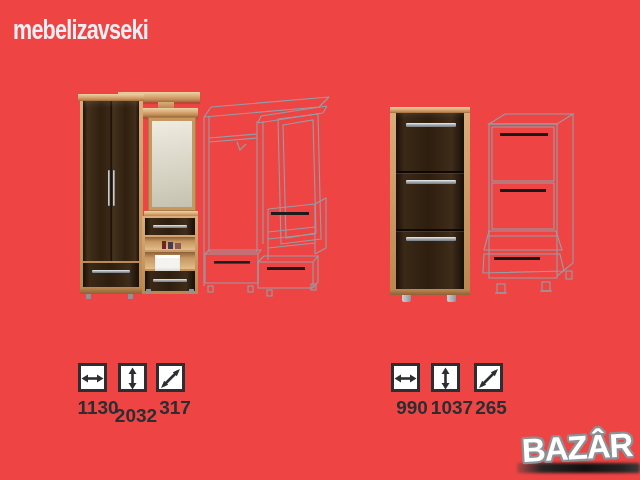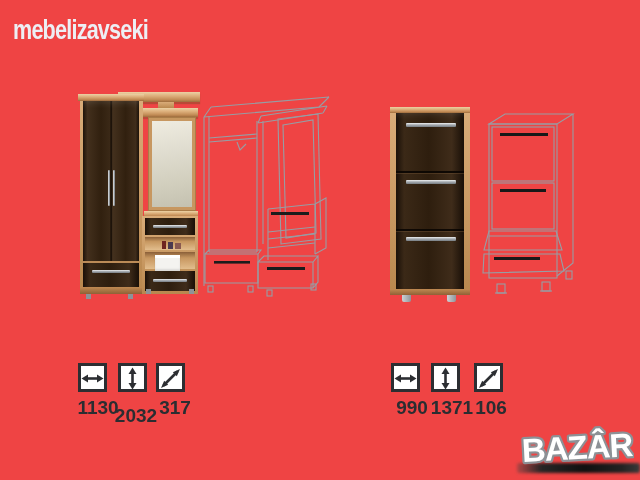--- a/index.html
+++ b/index.html
@@ -194,22 +194,22 @@
       </svg>
     </div>
     <div class="dim-box" style="left:474px;top:363px;">
       <svg width="23" height="23" viewBox="0 0 23 23" fill="#2c2e32" stroke="#2c2e32">
         <line x1="4.5" y1="18.5" x2="18.5" y2="4.5" stroke-width="2.6"></line>
         <polygon points="21,2 13.8,5.2 17.8,9.2" stroke="none"></polygon>
         <polygon points="2,21 5.2,13.8 9.2,17.8" stroke="none"></polygon>
       </svg>
     </div>
     <span class="dim-num" style="left:389px;">990</span>
-    <span class="dim-num" style="left:429px;">1371</span>
-    <span class="dim-num" style="left:468px;">106</span>
+    <span class="dim-num" style="left:429px;">1037</span>
+    <span class="dim-num" style="left:468px;">265</span>
   </div>
 
   <div class="bazar-shadow"></div>
   <svg class="a" style="left:520px;top:424px;" width="114" height="46" viewBox="0 0 114 46">
     <text x="57" y="35" text-anchor="middle" font-family="Liberation Sans, sans-serif" font-size="33" font-weight="bold" letter-spacing="-1" fill="#ffffff" stroke="#8d9196" stroke-width="4.5" paint-order="stroke" stroke-linejoin="round" transform="rotate(-3 57 23)">BAZÂR</text>
   </svg>
 
 </div>
 
 </body></html>

